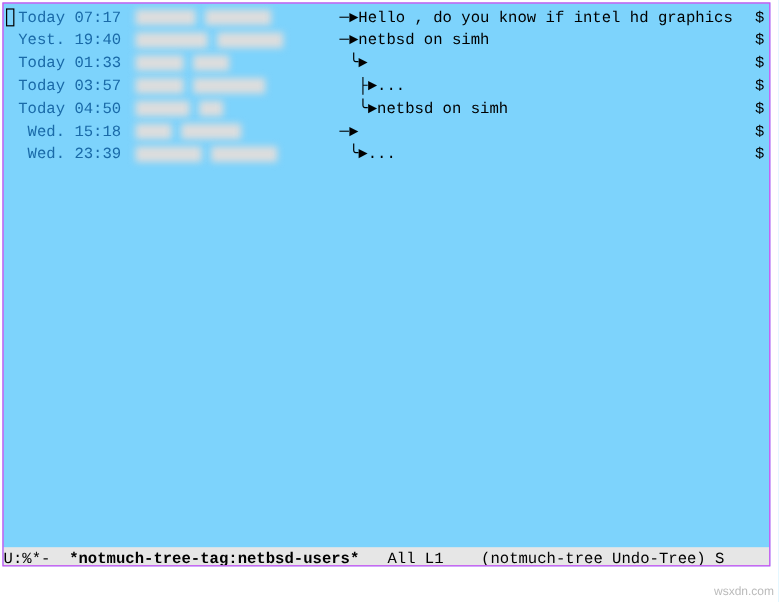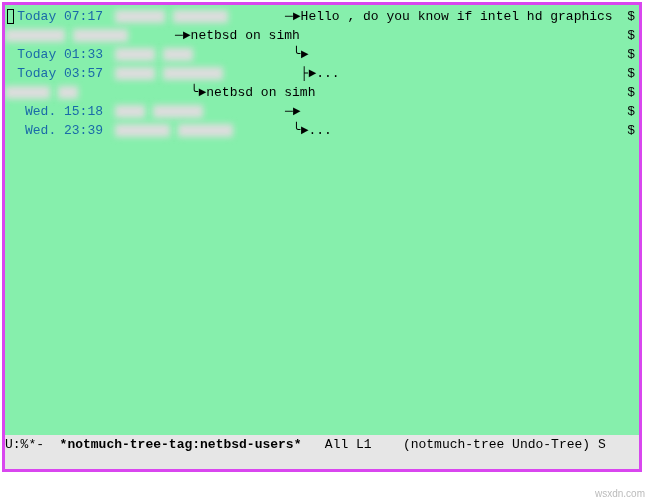--- a/index.html
+++ b/index.html
@@ -5,27 +5,27 @@
     * { margin: 0; padding: 0; box-sizing: border-box; }
     body {
       font-family: "Courier New", monospace;
       font-size: 13px;
       background: #fff;
       width: 649px;
       height: 502px;
       position: relative;
     }
     .frame {
-      border: 3px solid #d946ef;
+      border: 1px solid #d946ef;
       width: 640px;
       height: 470px;
       margin: 2px;
       position: relative;
       overflow: hidden;
-      background: #86efac;
+      background: #7dd3fc;
     }
     .content {
       padding: 2px 0 0 0;
       height: calc(100% - 20px);
       overflow: hidden;
     }
     .row {
       display: flex;
       height: 19px;
       line-height: 19px;
@@ -75,21 +75,21 @@
     .end-results {
       padding-left: 4px;
       height: 19px;
       line-height: 19px;
     }
     .modeline {
       position: absolute;
       bottom: 0;
       left: 0;
       right: 0;
-      height: 34px;
+      height: 15px;
       line-height: 19px;
       background: #e6e6e6;
       border-top: 0;
       font-family: "Courier New", monospace;
       font-size: 13px;
       white-space: pre;
       overflow: hidden;
     }
     .modeline .buf {
       font-weight: bold;
@@ -112,20 +112,21 @@
 
     <div class="row">
       <span class="datetime">Today 07:17</span>
       <span class="author"><span class="blur" style="width:50px"></span> <span class="blur" style="width:55px"></span></span>
       <span class="tree">─►</span>
       <span class="subject">Hello , do you know if intel hd graphics</span>
       <span class="dollar">$</span>
     </div>
 
     <div class="row">
+      <span class="datetime">Yest. 19:40</span>
       <span class="author"><span class="blur" style="width:60px"></span> <span class="blur" style="width:55px"></span></span>
       <span class="tree">─►</span>
       <span class="subject">netbsd on simh</span>
       <span class="dollar">$</span>
     </div>
 
     <div class="row">
       <span class="datetime">Today 01:33</span>
       <span class="author"><span class="blur" style="width:40px"></span> <span class="blur" style="width:30px"></span></span>
       <span class="tree"> ╰►</span>
@@ -134,20 +135,21 @@
 
     <div class="row">
       <span class="datetime">Today 03:57</span>
       <span class="author"><span class="blur" style="width:40px"></span> <span class="blur" style="width:60px"></span></span>
       <span class="tree">  ├►</span>
       <span class="subject"> ...</span>
       <span class="dollar">$</span>
     </div>
 
     <div class="row">
+      <span class="datetime">Today 04:50</span>
       <span class="author"><span class="blur" style="width:45px"></span> <span class="blur" style="width:20px"></span></span>
       <span class="tree">  ╰►</span>
       <span class="subject"> netbsd on simh</span>
       <span class="dollar">$</span>
     </div>
 
     <div class="row">
       <span class="datetime">Wed. 15:18</span>
       <span class="author"><span class="blur" style="width:30px"></span> <span class="blur" style="width:50px"></span></span>
       <span class="tree">─►</span>

